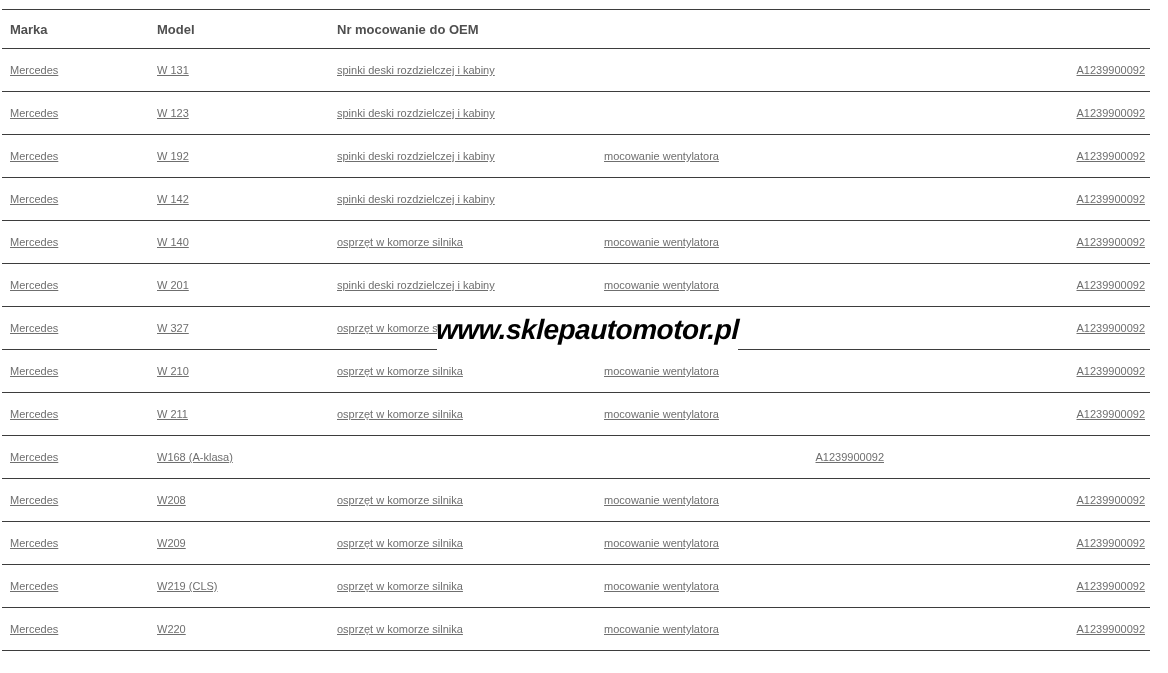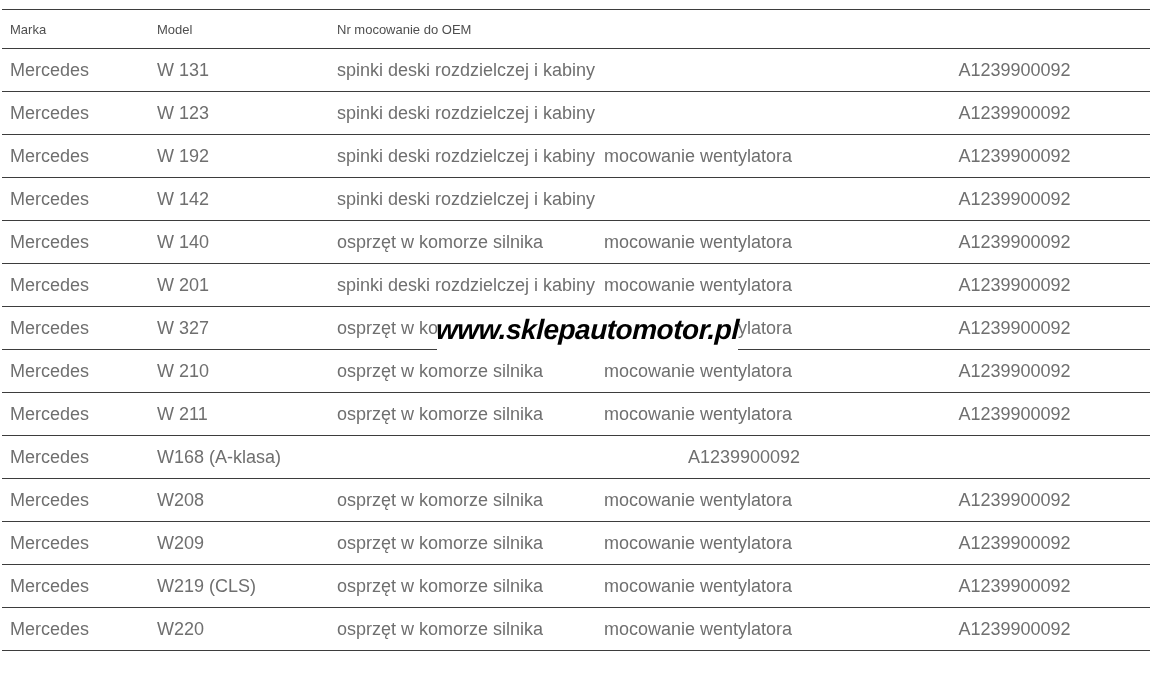--- a/index.html
+++ b/index.html
@@ -28,34 +28,35 @@
     display:grid;
     grid-template-columns:147px 180px 267px 280px 1fr;
     padding:0 5px 0 8px;
     align-items:center;
     box-sizing:border-box;
     border-bottom:1px solid var(--rule);
   }
   .header-row{
     height:39px;
     font-size:13px;
-    font-weight:normal;
+    font-weight:bold;
     color:var(--header-text);
   }
   .row{
     height:43px;
-    font-size:18px;
+    font-size:11px;
     color:var(--body-text);
+    text-decoration:underline;
   }
   .cell{
     overflow:hidden;
     white-space:nowrap;
   }
   .row .col-oem{
-    text-align:center;
+    text-align:right;
   }
   .watermark{
     position:absolute;
     left:437px;top:308px;
     width:301px;height:44px;
     background:var(--page-bg);
     display:flex;
     align-items:center;
     justify-content:center;
     z-index:5;

